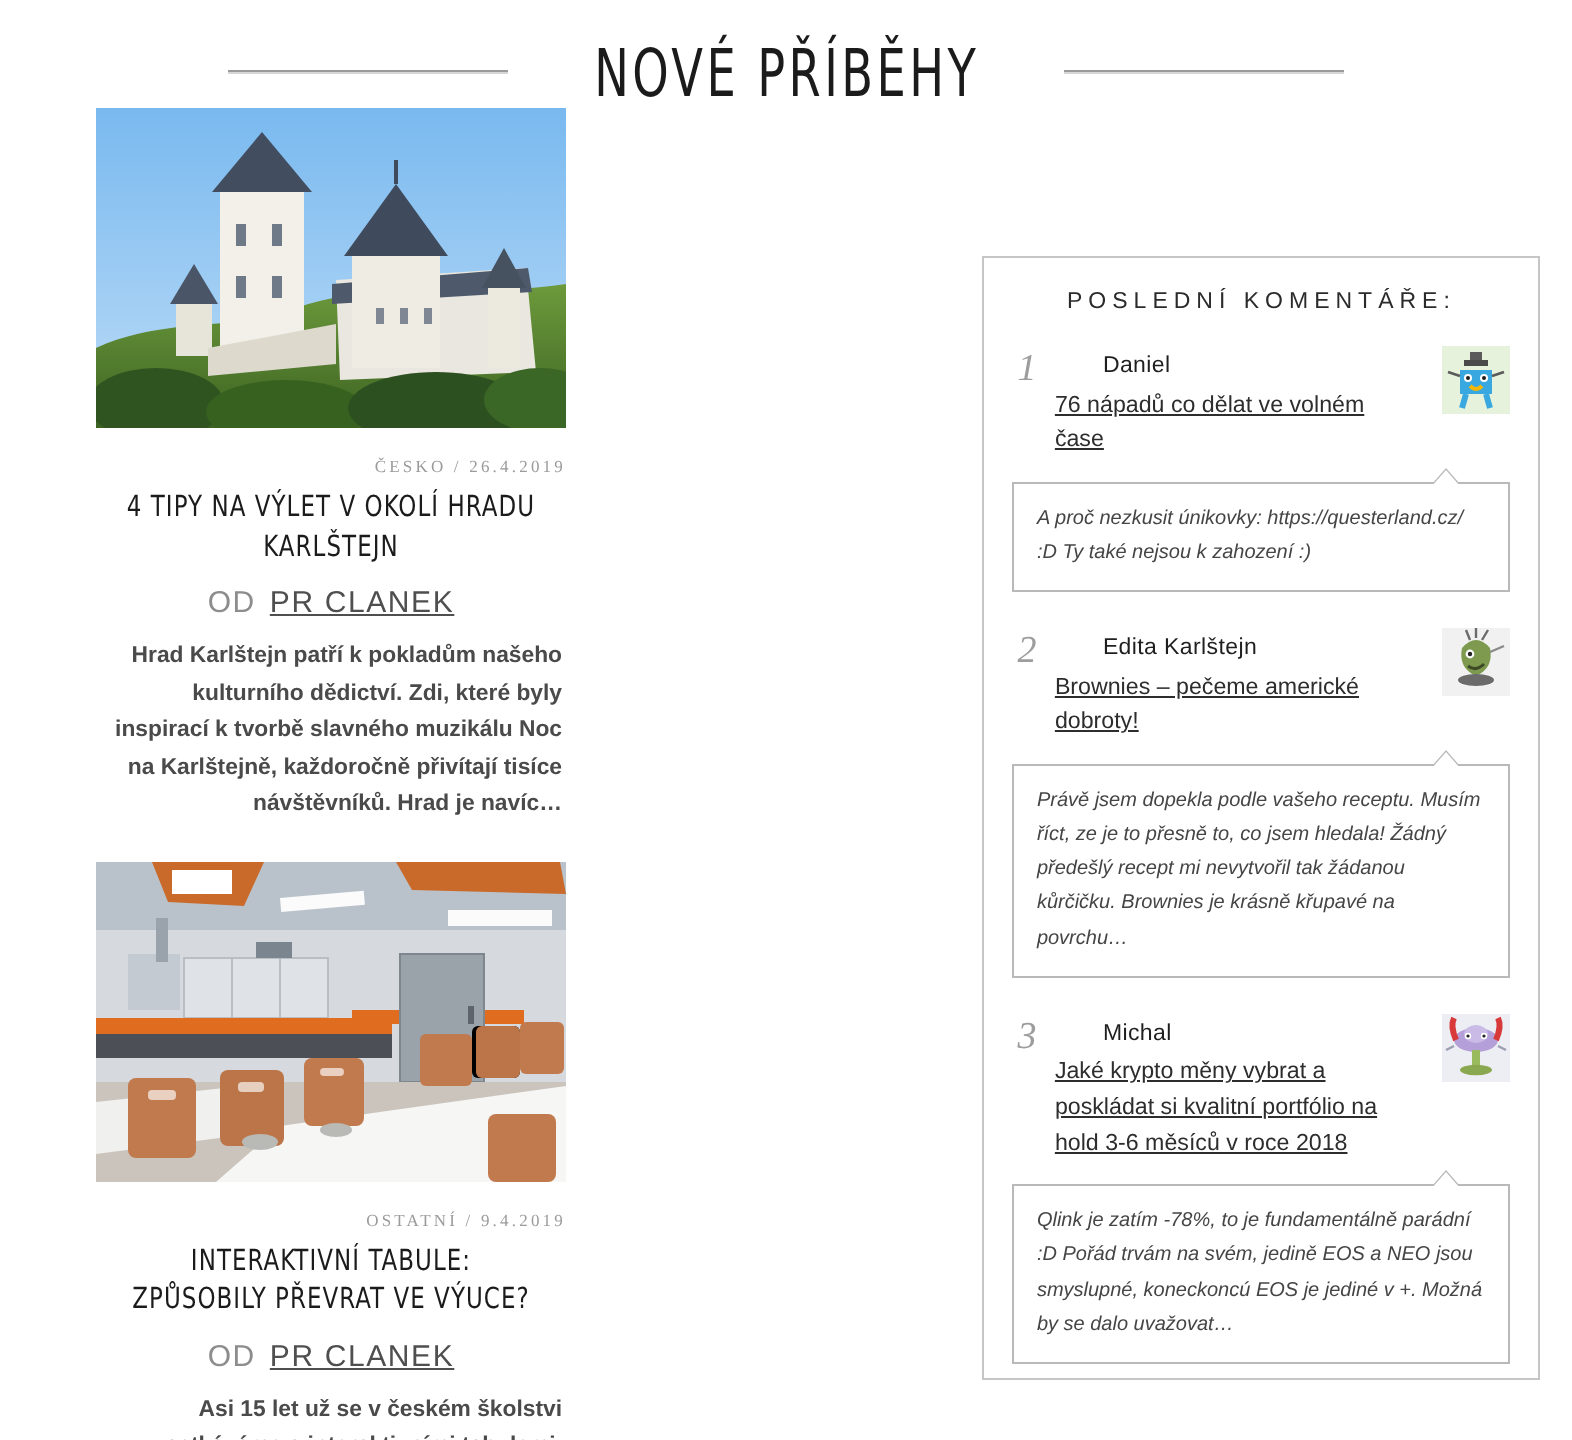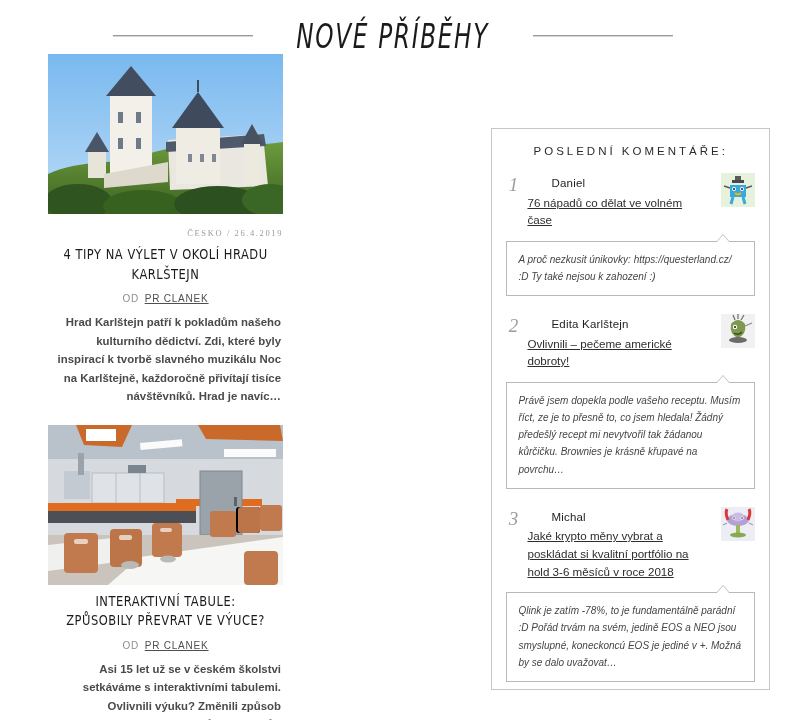--- a/index.html
+++ b/index.html
@@ -18,21 +18,20 @@
   }
 
   
   .title-row {
     display: flex;
     align-items: center;
     justify-content: center;
     gap: 14px;
     padding-top: 18px;
     height: 54px;
-    font-style: italic;
   }
   .title-rule {
     height: 0;
     border-top: 1px solid #9a9a9a;
     border-bottom: 1px solid #d6d6d6;
     width: 140px;
     flex: 0 0 auto;
   }
   .title-rule.left  { margin-right: 2px; }
   .title-rule.right { margin-left: 2px; }
@@ -91,21 +90,21 @@
     font-weight: 400;
     letter-spacing: 0.6px;
     color: #1b1b1b;
     line-height: 1.35;
     text-transform: uppercase;
     transform: scaleX(0.88);
   }
   .byline {
     margin-top: 9px;
     text-align: center;
-    font-size: 10px;
+    font-size: 15px;
     letter-spacing: 0.8px;
     color: #8d8d8d;
     text-transform: uppercase;
   }
   .byline a {
     color: #4f4f4f;
     text-decoration: underline;
     margin-left: 2px;
   }
   .excerpt {
@@ -332,20 +331,21 @@
             <rect x="62" y="104" width="32" height="38" rx="4" fill="#bb7548"></rect>
             <rect x="71" y="110" width="13" height="5" rx="2" fill="#ffffff" opacity=".65"></rect>
             <rect x="104" y="98" width="30" height="34" rx="4" fill="#c07a4e"></rect>
             <rect x="112" y="103" width="12" height="4" rx="2" fill="#ffffff" opacity=".65"></rect>
             <rect x="196" y="126" width="34" height="34" rx="4" fill="#c07a4e"></rect>
 
             <ellipse cx="82" cy="140" rx="9" ry="4" fill="#b9b9b5"></ellipse>
             <ellipse cx="120" cy="134" rx="8" ry="3.5" fill="#b9b9b5"></ellipse>
           </svg>
         </a>
+        <div class="meta">OSTATNÍ / 9.4.2019</div>
         <h2 class="art-title">INTERAKTIVNÍ TABULE: ZPŮSOBILY PŘEVRAT VE VÝUCE?</h2>
         <div class="byline">
           <span>OD</span>
           <a>PR CLANEK</a>
         </div>
         <p class="excerpt">Asi 15 let už se v českém školstvi setkáváme s interaktivními tabulemi. Ovlivnili výuku? Změnili způsob uvažování pedagogů a studentů? Interaktivní tabule: proč mají své místo…</p>
       </div>
 
     </div>
 
@@ -382,21 +382,21 @@
         </div>
       </div>
 
       <div class="sep"></div>
 
       <div class="comment">
         <div class="comment-head">
           <span class="c-num">2</span>
           <span class="c-body">
             <span class="c-author">Edita Karlštejn</span>
-            <a class="c-link">Ovlivnili – pečeme americké dobroty!</a>
+            <a class="c-link">Brownies – pečeme americké dobroty!</a>
           </span>
           <span class="c-avatar">
             <svg viewBox="0 0 34 34" aria-hidden="true">
               <rect width="34" height="34" fill="#f1f1f1"></rect>
               <path d="M10 10 q7 -8 14 0 q2 10 -7 14 q-9 -4 -7 -14 z" fill="#7d9a4e"></path>
               <path d="M14 6 L12 1 M20 6 L23 1 M17 5 L17 0" stroke="#6b6b6b" stroke-width="1.2"></path>
               <circle cx="14" cy="13" r="2.2" fill="#ffffff"></circle>
               <circle cx="14" cy="13" r="1.1" fill="#222"></circle>
               <path d="M13 19 q4 3 8 -1" stroke="#3d4a25" stroke-width="1.5" fill="none"></path>
               <ellipse cx="17" cy="26" rx="9" ry="3" fill="#6b6b6b"></ellipse>

